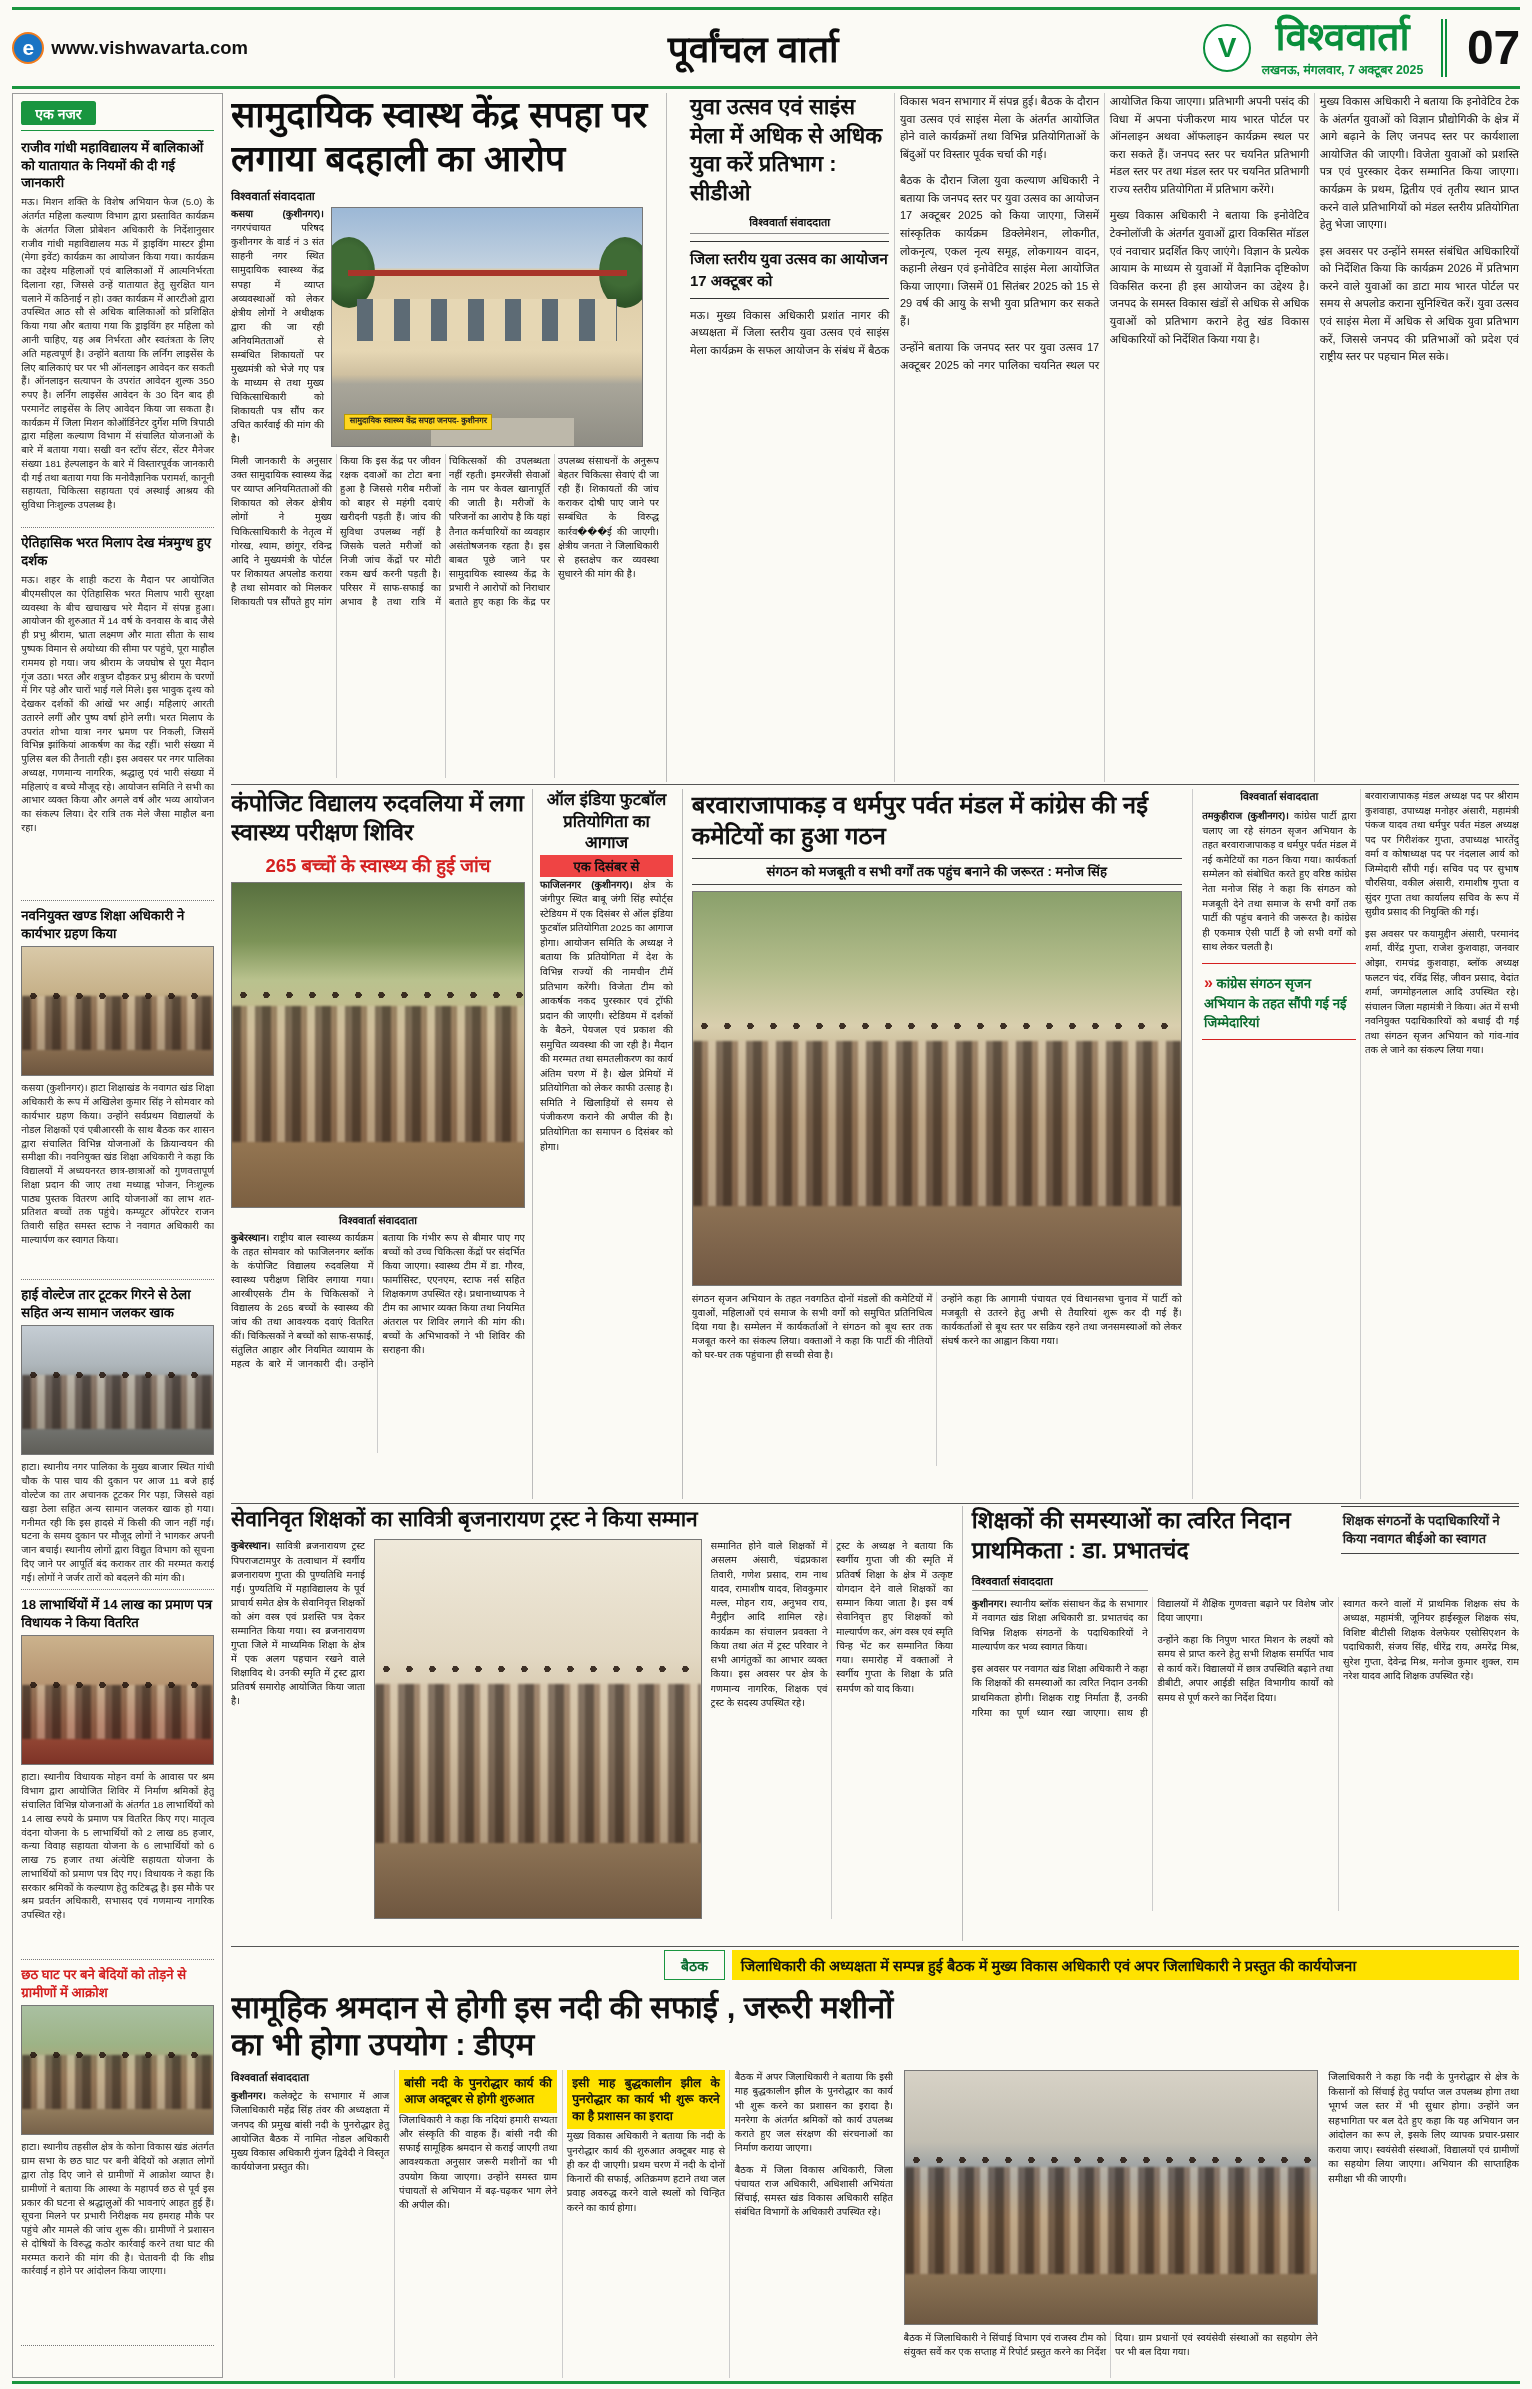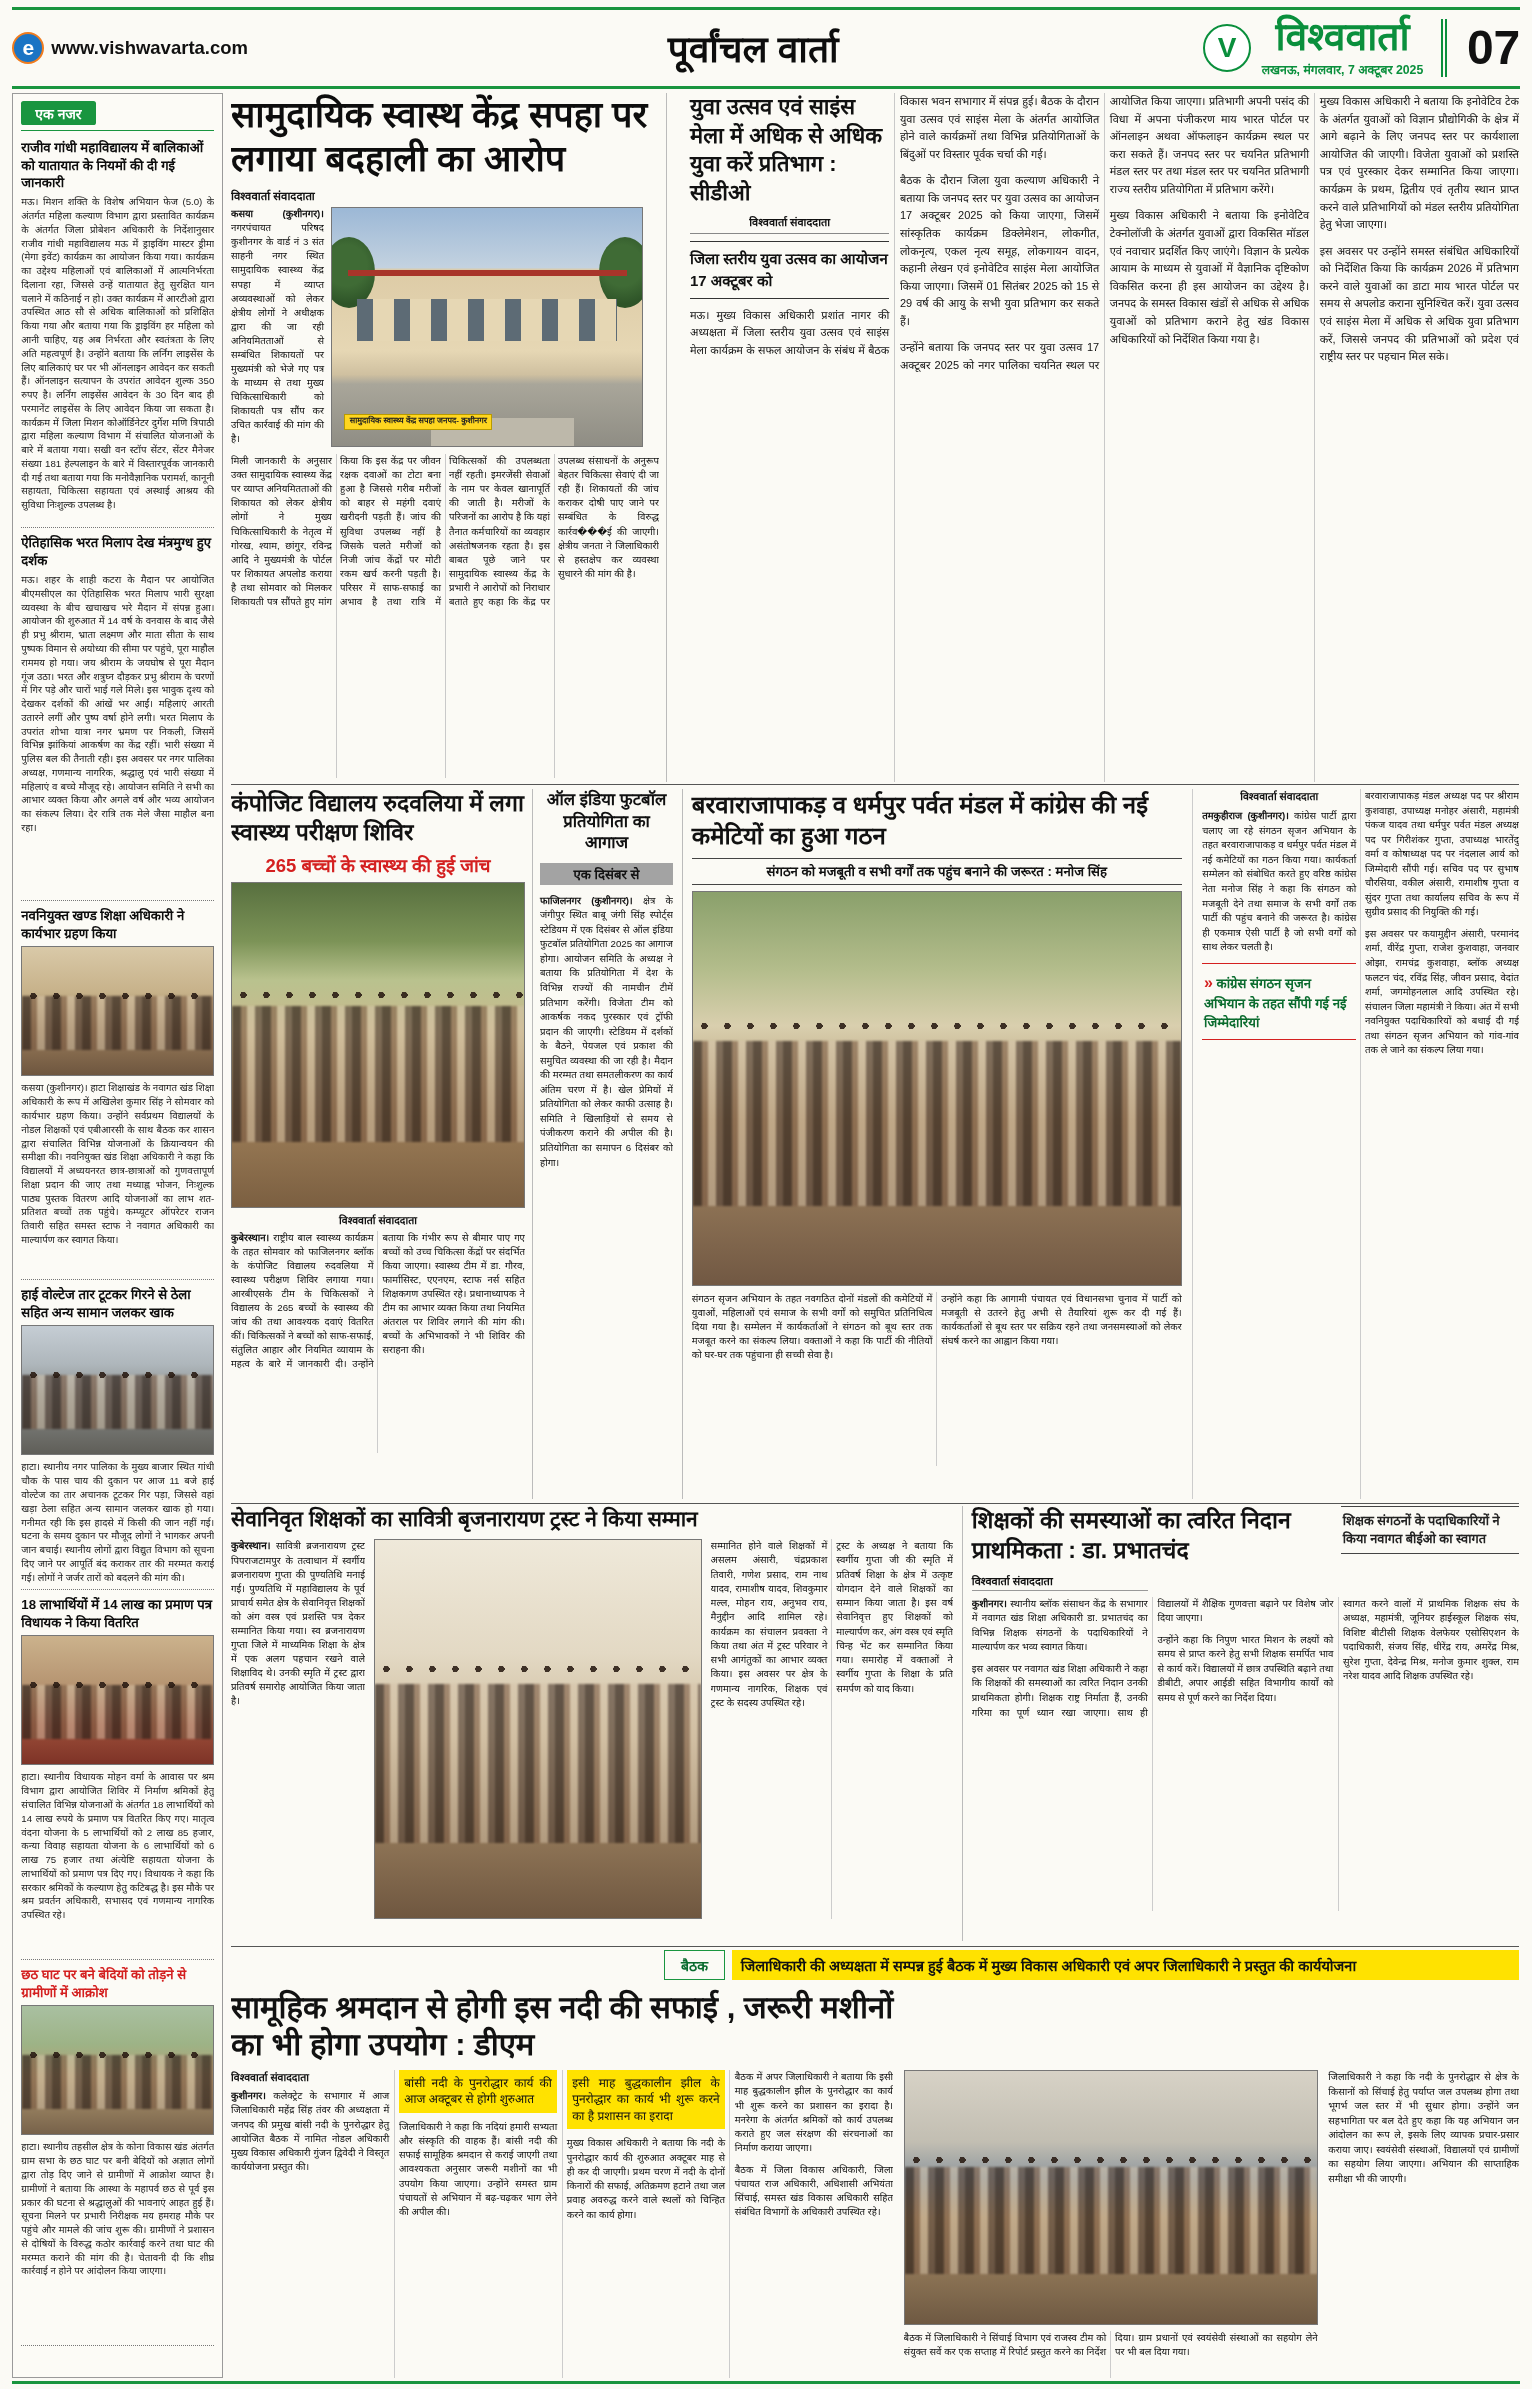--- a/index.html
+++ b/index.html
@@ -67,21 +67,21 @@
 .cdo p{font-size:11px;line-height:1.6;text-align:justify;margin-bottom:8.8px}
 
 .health{position:absolute;left:231px;top:789px;width:294px;height:710px;overflow:hidden}
 .hl-health{font-size:23px;line-height:1.25;font-weight:bold}
 .health-sub{color:#d42020;font-size:18.5px;font-weight:bold;margin:5.3px 0;text-align:center}
 .health-photo{width:100%;height:326px}
 .health-byline{display:flex;justify-content:center;gap:8.8px;font-size:10.6px;font-weight:bold;margin:5.3px 0 3.5px}
 .health-body{height:222px;column-count:2;column-gap:8.8px;column-rule:0.9px solid #ccc;column-fill:balance;font-size:9.7px;line-height:1.45;text-align:justify;overflow:hidden}
 .football{position:absolute;left:532px;top:789px;width:141px;height:710px;border-left:0.9px solid #bbb;padding-left:7px;overflow:hidden}
 .fb-headline{font-size:16.7px;font-weight:bold;line-height:1.3;text-align:center}
-.fb-sub{background:#a3a3a3;font-weight:bold;font-size:13.2px;text-align:center;padding:1.8px 3.5px;margin:9px 0}
+.fb-sub{background:#ef4444;font-weight:bold;font-size:13.2px;text-align:center;padding:1.8px 3.5px;margin:1px 0}
 .fb-body{font-size:9.7px;line-height:1.5;text-align:justify}
 .congress{position:absolute;left:682px;top:789px;width:837px;height:710px;border-left:0.9px solid #bbb;padding-left:8.8px;display:flex;gap:10.6px;overflow:hidden}
 .cg-left{width:490px}
 .cg-headline{font-size:24px;font-weight:bold;line-height:1.3}
 .cg-sub{font-size:13.2px;font-weight:bold;border-top:1.3px solid #444;border-bottom:1.3px solid #444;padding:3.5px 0;margin:6.2px 0;text-align:center}
 .cg-photo{width:100%;height:395px;margin-bottom:6.2px}
 .cg-below{height:174px;column-count:2;column-gap:8.8px;column-rule:0.9px solid #ccc;column-fill:balance;font-size:9.7px;line-height:1.45;text-align:justify;overflow:hidden}
 .cg-below p{margin-bottom:6.2px}
 .cg-right{flex:1;border-left:0.9px solid #ccc;padding-left:8.8px;column-count:2;column-gap:8.8px;column-rule:0.9px solid #ccc;column-fill:balance;font-size:9.7px;line-height:1.5;text-align:justify;overflow:hidden}
 .cg-right p{margin-bottom:7px}
@@ -107,21 +107,21 @@
 
 .dm{position:absolute;left:231px;top:1950px;width:1288px;height:428px;overflow:hidden}
 .dm-strap{display:flex;align-items:stretch;margin-left:433px;gap:7px;height:30px}
 .dm-label{border:1.8px solid #19953f;color:#0a6b2e;font-weight:bold;font-size:14px;display:flex;align-items:center;padding:4px 16px;flex:none}
 .dm-yellow{background:#ffe200;flex:1;display:flex;align-items:center;font-weight:bold;font-size:14.5px;padding:0 8.8px;color:#111}
 .dm-headline{font-size:31px;font-weight:bold;line-height:1.2;margin:8.8px 0 7px;width:683px}
 .dm-row{display:flex;gap:10.6px}
 .dm-left{width:662px;height:340px;column-count:4;column-gap:9.7px;column-rule:0.9px solid #ccc;column-fill:balance;font-size:9.7px;line-height:1.47;text-align:justify;overflow:hidden}
 .dm-left p{margin-bottom:7px}
 .dm-byline{font-weight:bold;font-size:10.6px;margin-bottom:3.5px}
-.dm-bullet{background:#ffe200;font-weight:normal;font-size:12px;line-height:1.4;padding:4.4px 5.3px;margin-bottom:7px;break-inside:avoid}
+.dm-bullet{background:#ffe200;font-weight:bold;font-size:12px;line-height:1.4;padding:4.4px 5.3px;break-inside:avoid}
 .dm-mid{width:414px;flex:none}
 .dm-photo{width:100%;height:255px}
 .dm-under{margin-top:6.2px;height:74px;column-count:2;column-gap:8.8px;column-rule:0.9px solid #ccc;font-size:9.7px;line-height:1.45;text-align:justify;overflow:hidden}
 .dm-right{flex:1;font-size:9.7px;line-height:1.5;text-align:justify;overflow:hidden;height:340px}
 b.inl{font-weight:bold}
 </style>
 </head>
 <body>
 
 <div class="page">

